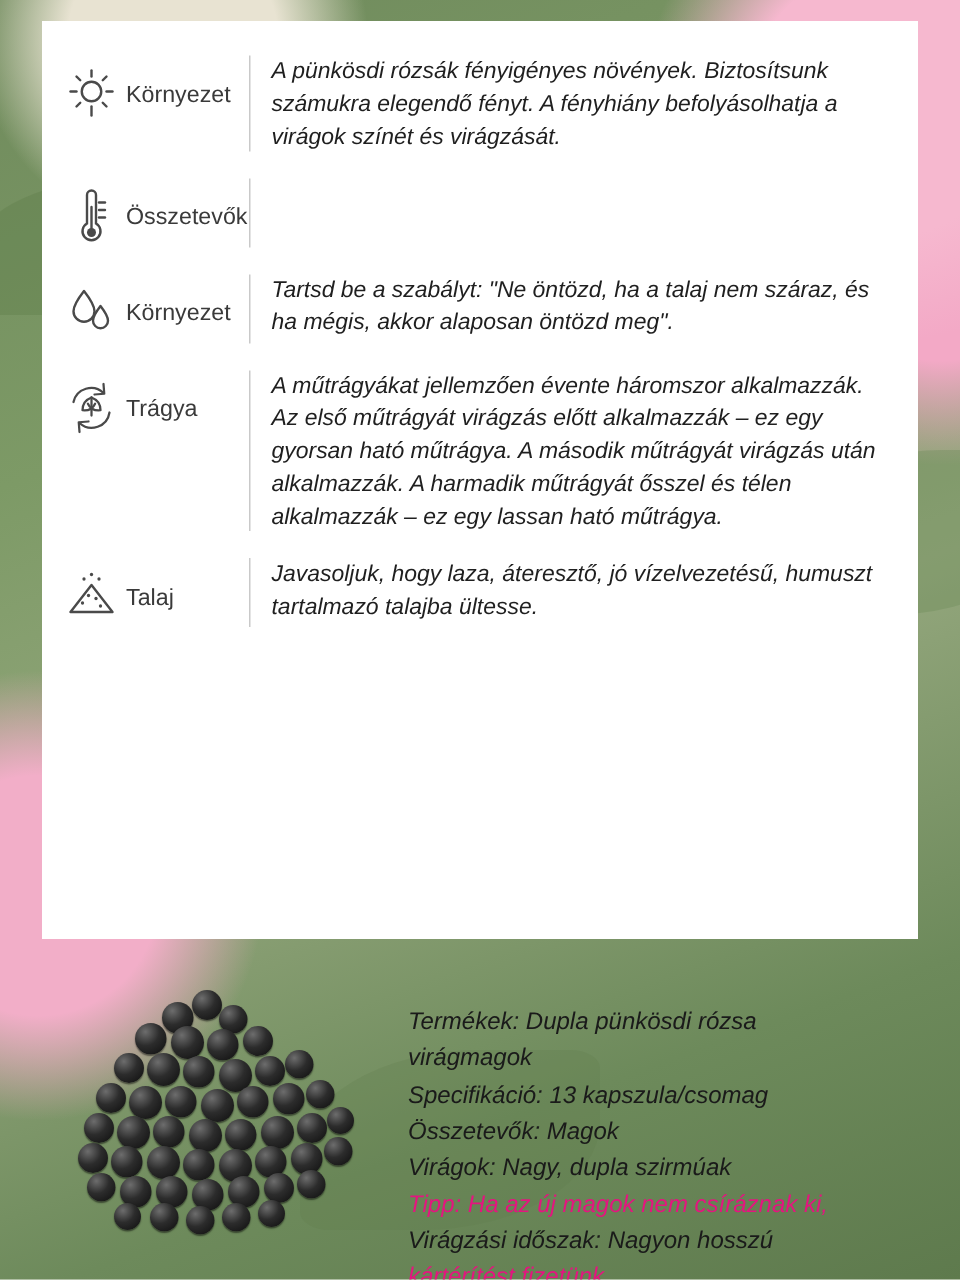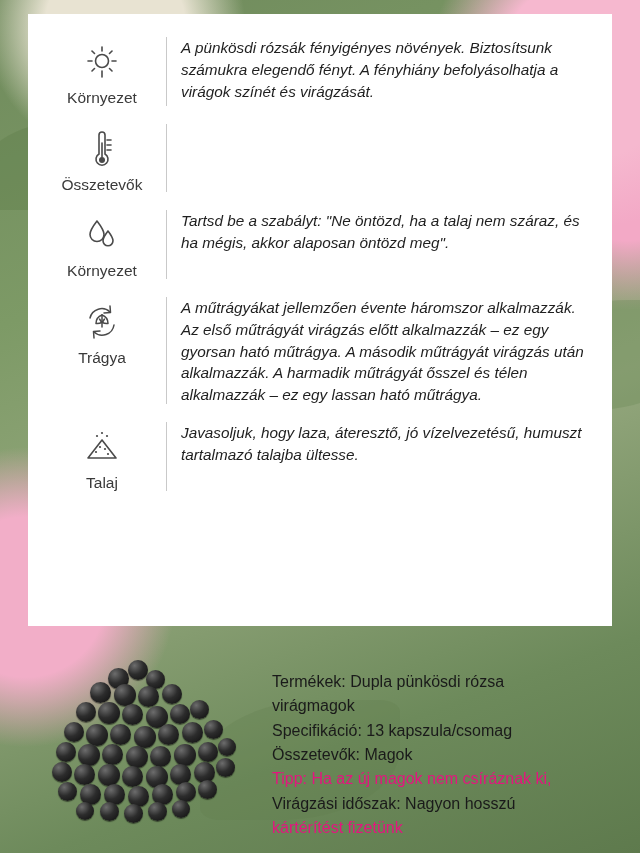--- a/index.html
+++ b/index.html
@@ -49,21 +49,20 @@
   }
   .row {
     display: flex;
     align-items: flex-start;
     padding: 7px 16px 7px 10px;
   }
   .icon-col {
     width: 128px;
     flex: 0 0 128px;
     display: flex;
-    flex-direction: column;
     align-items: center;
     padding-top: 4px;
   }
   .icon-box {
     width: 46px;
     height: 46px;
     display: flex;
     align-items: center;
     justify-content: center;
   }
@@ -115,21 +114,21 @@
     background: radial-gradient(circle at 33% 28%, #6d6d6d 0%, #2c2c2c 45%, #0d0d0d 100%);
     box-shadow: 0 1px 1px rgba(0,0,0,.5);
   }
   .specs {
     flex: 1;
     padding: 30px 10px 0 22px;
     font-size: 16px;
     line-height: 1.52;
     color: #1a1a1a;
   }
-  .spec-line { white-space: nowrap; }
+  .spec-line { white-space: nowrap; font-style: italic; }
   .spec-tip { color: #e4157f; }
 
   
   .bottom-wash {
     position: absolute;
     inset: 0;
     background: rgba(255,255,255,0.0);
   }
 </style>
 </head>
@@ -291,17 +290,18 @@
     <div class="seed" style="left:82px; top:146px;width:19px; height:19px;"></div>
     <div class="seed" style="left:106px;top:144px;width:19px; height:19px;"></div>
     <div class="seed" style="left:130px;top:142px;width:18px; height:18px;"></div>
   </div>
 
   <div class="specs">
     <div class="spec-line">Termékek: Dupla pünkösdi rózsa</div>
     <div class="spec-line">virágmagok</div>
     <div class="spec-line">Specifikáció: 13 kapszula/csomag</div>
     <div class="spec-line">Összetevők: Magok</div>
+    <div class="spec-line">Virágok: Nagy, dupla szirmúak</div>
     <div class="spec-line spec-tip">Tipp: Ha az új magok nem csíráznak ki,</div>
     <div class="spec-line">Virágzási időszak: Nagyon hosszú</div>
     <div class="spec-line spec-tip">kártérítést fizetünk</div>
   </div>
 </div>
 
 </body></html>

